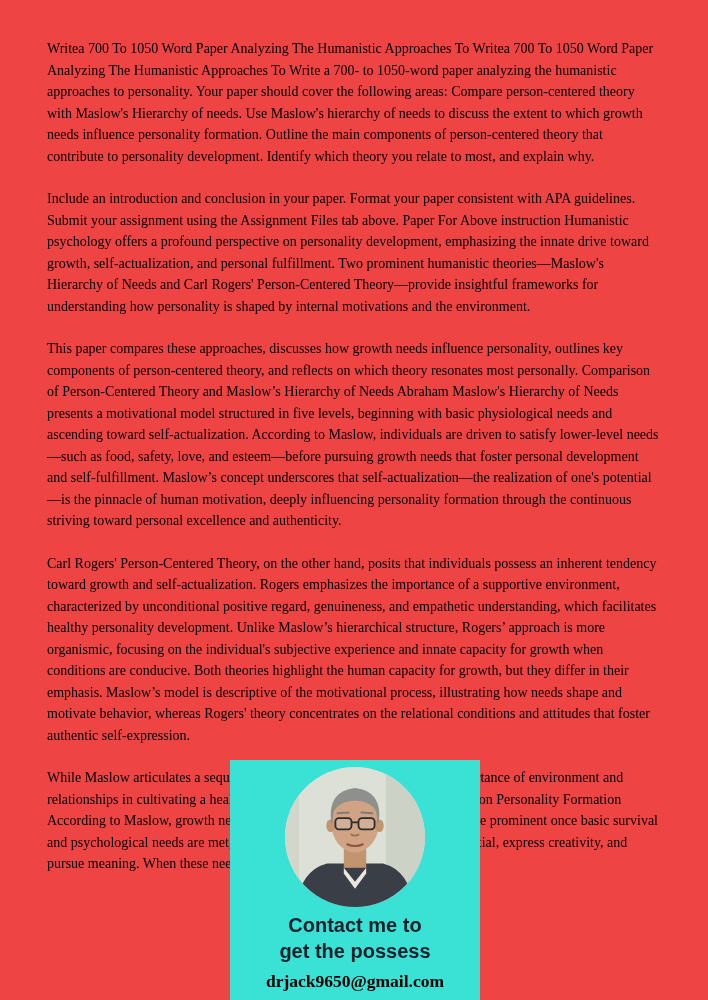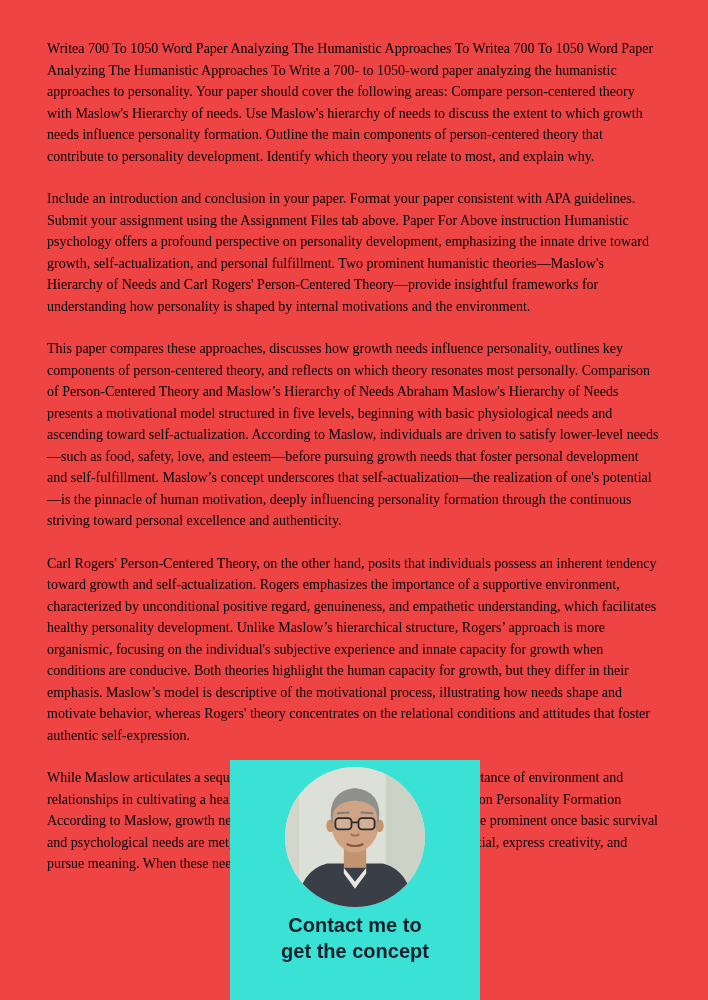--- a/index.html
+++ b/index.html
@@ -92,17 +92,18 @@
         <rect x="52.5" y="36.5" width="11.5" height="8" rx="2.5" fill="#d8c9bb" fill-opacity="0.35" stroke="#2c2c2c" stroke-width="1.3"></rect>
         <line x1="47.5" y1="39.5" x2="52.5" y2="39.5" stroke="#2c2c2c" stroke-width="1.3"></line>
         <path d="M47,48 Q50,50 53,48" stroke="#a06a4c" stroke-width="1.2" fill="none"></path>
         <path d="M44,55 Q50,58 56,55" stroke="#8a5640" stroke-width="1.4" fill="none"></path>
         <path d="M37,33 L46,32.5" stroke="#7d7d78" stroke-width="1.4"></path>
         <path d="M54,32.5 L63,33" stroke="#7d7d78" stroke-width="1.4"></path>
       </svg>
     </div>
     <div class="headline" style="color: rgb(19, 32, 43);">
       <span>Contact me to</span><br>
-      <span>get the concept</span>
+      <span>get the possess</span>
     </div>
+    <div class="email">drjack9650@gmail.com</div>
   </div>
 
 </div>
 
 </body></html>

